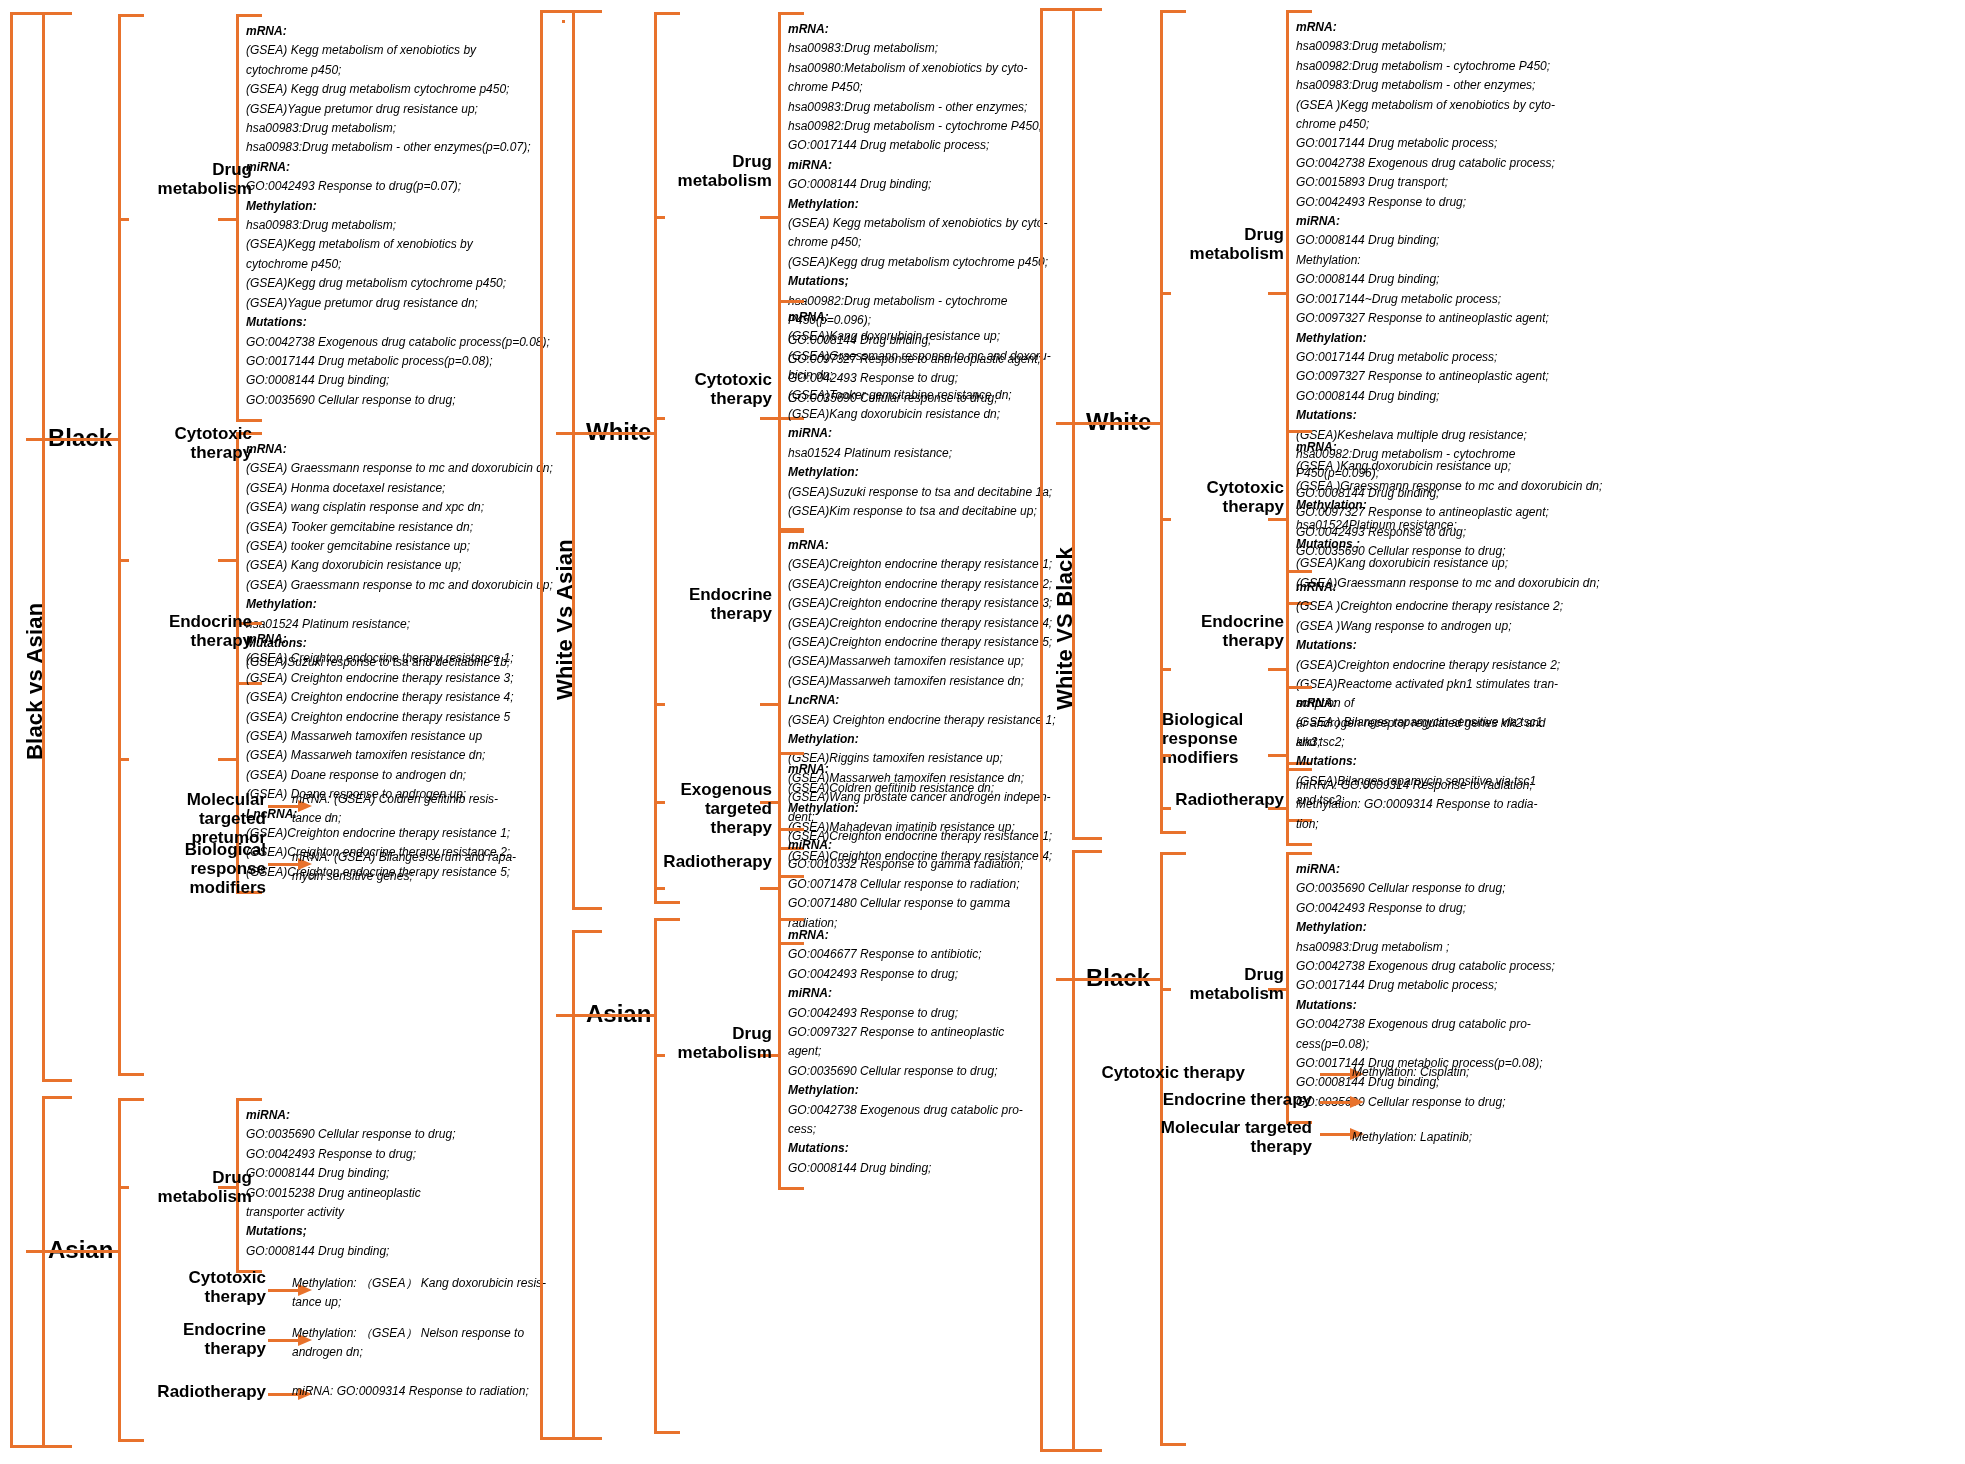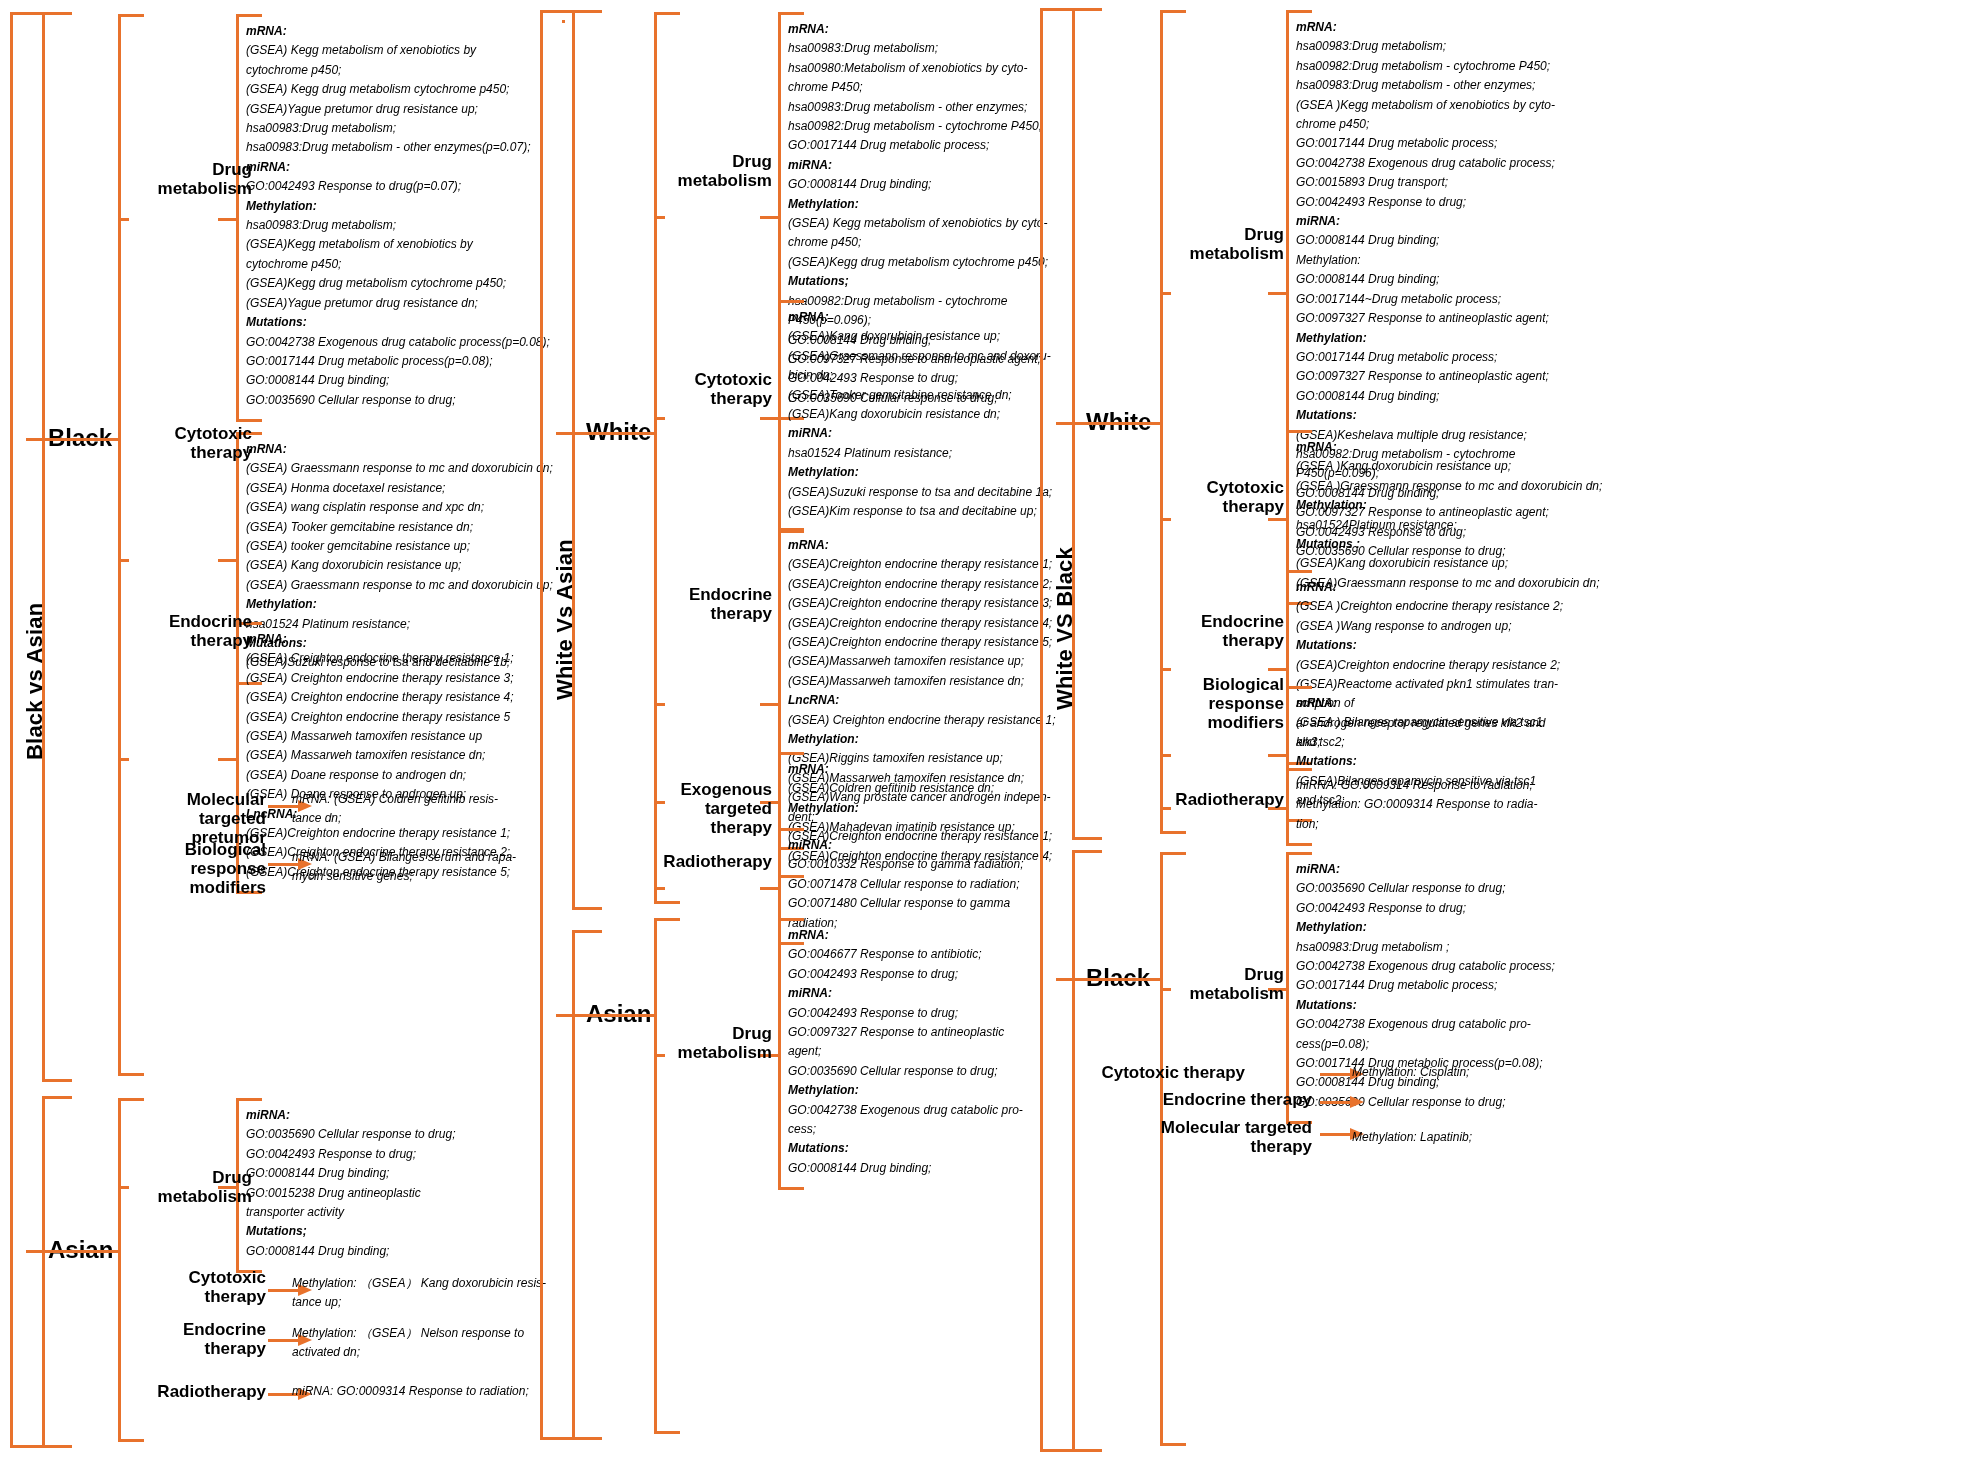--- a/index.html
+++ b/index.html
@@ -174,21 +174,21 @@
       </div>
       <div class="detail" style="left: 292px; top: 1274px; width: 560px;"><div>Methylation: （GSEA） Kang doxorubicin resis-</div><div>tance up;</div></div>
       <div class="cat" style="left: 126px; top: 1268px; width: 140px; text-align: right;">
         <div>Cytotoxic</div>
         <div>therapy</div>
       </div>
       <div class="arrow" style="left: 268px; top: 1334px;">
         <div class="shaft"></div>
         <div class="head"></div>
       </div>
-      <div class="detail" style="left: 292px; top: 1324px; width: 560px;"><div>Methylation: （GSEA） Nelson response to</div><div>activated dn;</div></div>
+      <div class="detail" style="left: 292px; top: 1324px; width: 560px;"><div>Methylation: （GSEA） Nelson response to</div><div>androgen dn;</div></div>
       <div class="cat" style="left: 126px; top: 1320px; width: 140px; text-align: right;">
         <div>Endocrine</div>
         <div>therapy</div>
       </div>
       <div class="arrow" style="left: 268px; top: 1388px;">
         <div class="shaft"></div>
         <div class="head"></div>
       </div>
       <div class="detail" style="left: 292px; top: 1382px; width: 560px;"><div>miRNA: GO:0009314 Response to radiation;</div></div>
       <div class="cat" style="left: 126px; top: 1382px; width: 140px; text-align: right;">
@@ -320,21 +320,21 @@
       <div class="cat" style="left: 1162px; top: 612px; width: 122px; text-align: right;">
         <div>Endocrine</div>
         <div>therapy</div>
       </div>
       <div class="hline" style="left: 1163px; top: 668px; width: 8px;"></div>
       <div class="vline" style="left: 1286px; top: 686px; height: 136px;"></div>
       <div class="hline" style="left: 1286px; top: 686px; width: 26px;"></div>
       <div class="hline" style="left: 1286px; top: 819px; width: 26px;"></div>
       <div class="hline" style="left: 1268px; top: 754px; width: 18px;"></div>
       <div class="detail" style="left: 1296px; top: 694px; width: 720px;"><div><b>mRNA:</b></div><div>(GSEA ) Bilanges rapamycin sensitive via tsc1</div><div>and tsc2;</div><div><b>Mutations:</b></div><div>(GSEA)Bilanges rapamycin sensitive via tsc1</div><div>and tsc2;</div></div>
-      <div class="cat" style="left: 1162px; top: 675px; width: 122px; text-align: right;">
+      <div class="cat" style="left: 1162px; top: 710px; width: 122px; text-align: left;">
         <div>Biological</div>
         <div>response</div>
         <div>modifiers</div>
       </div>
       <div class="hline" style="left: 1163px; top: 754px; width: 8px;"></div>
       <div class="vline" style="left: 1286px; top: 768px; height: 78px;"></div>
       <div class="hline" style="left: 1286px; top: 768px; width: 26px;"></div>
       <div class="hline" style="left: 1286px; top: 843px; width: 26px;"></div>
       <div class="hline" style="left: 1268px; top: 807px; width: 18px;"></div>
       <div class="detail" style="left: 1296px; top: 776px; width: 720px;"><div>miRNA: GO:0009314 Response to radiation;</div><div>Methylation: GO:0009314 Response to radia-</div><div>tion;</div></div>

